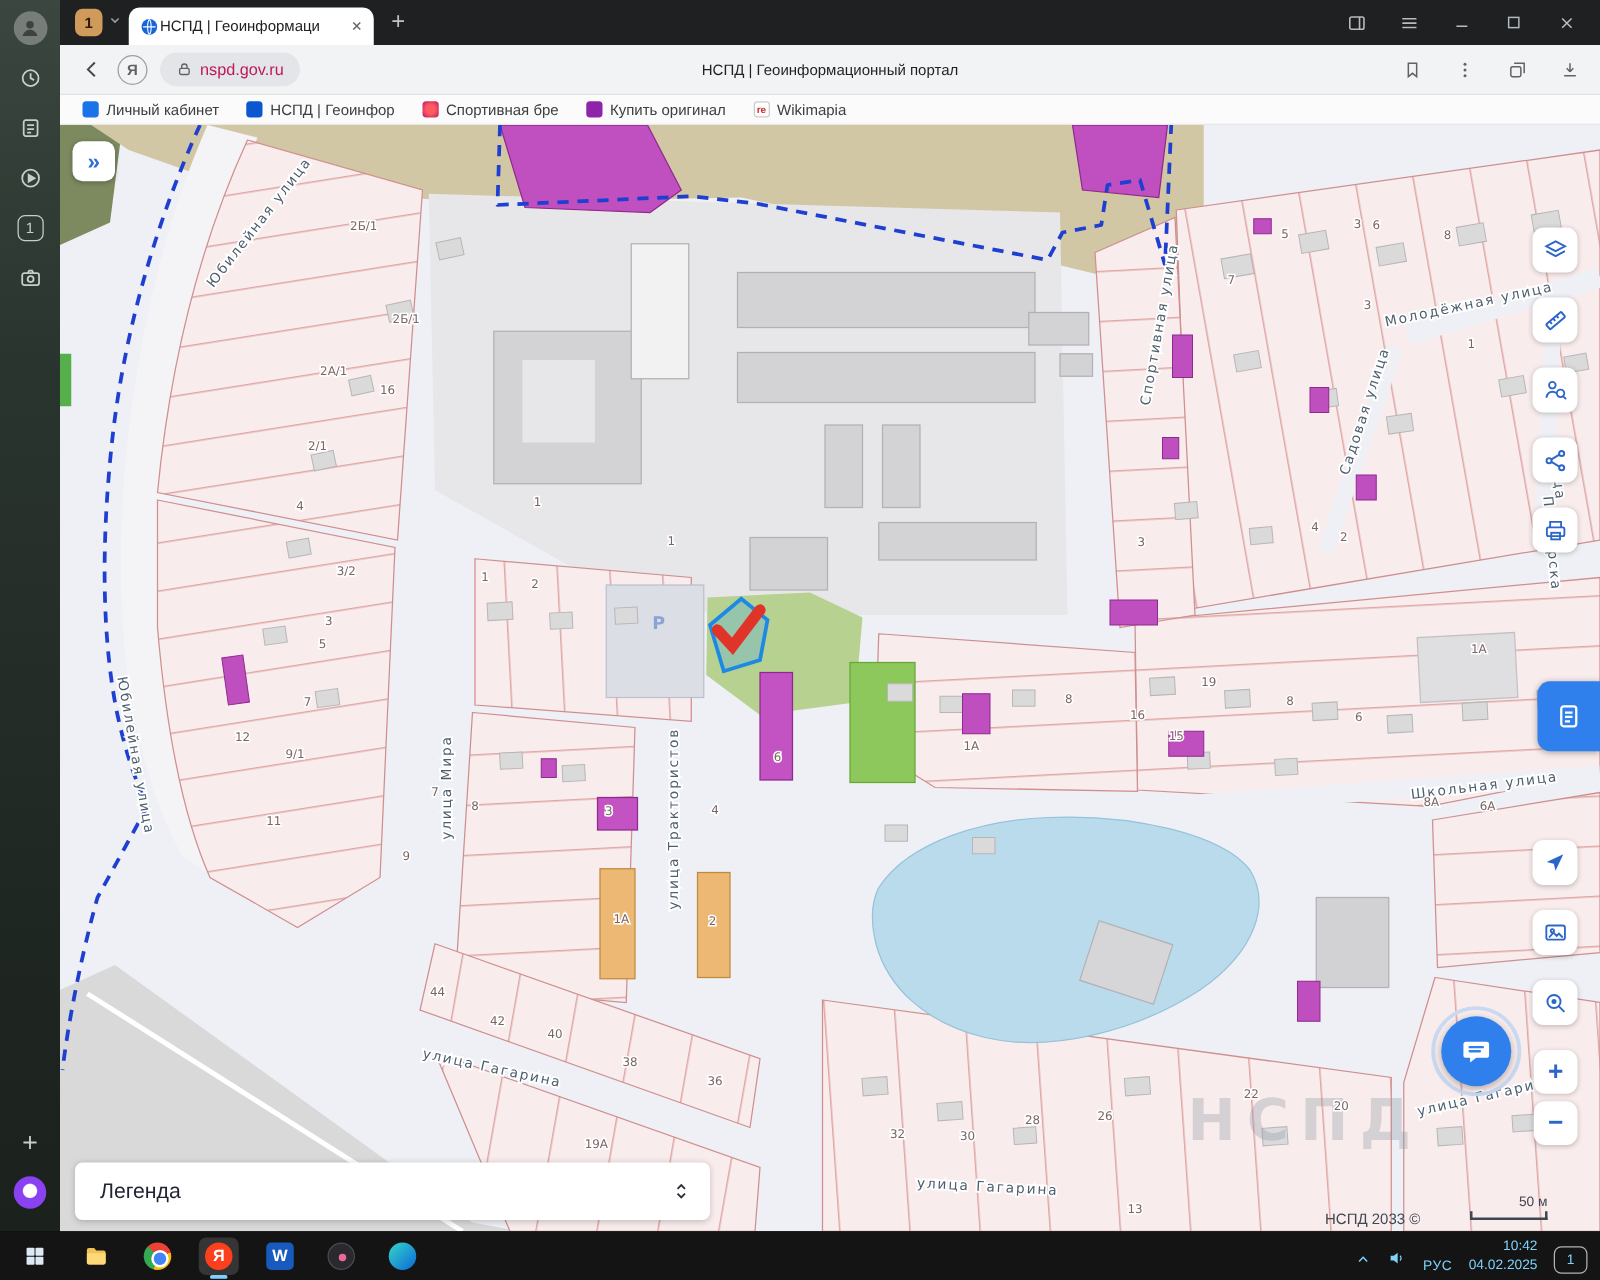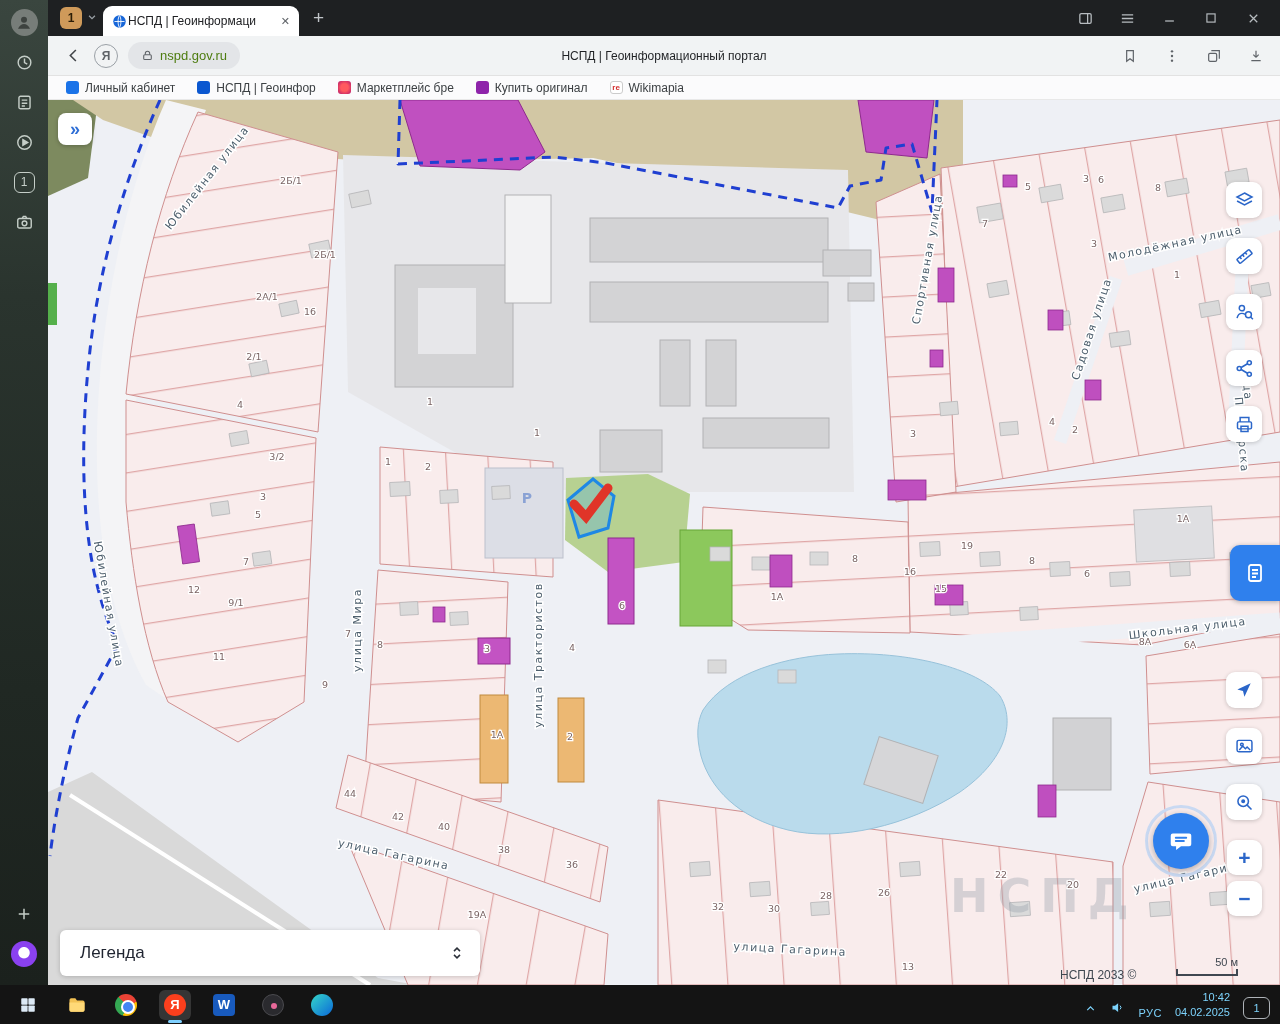--- a/index.html
+++ b/index.html
@@ -25,21 +25,21 @@
   .tab-close{color:#5f6368;font-size:11px;cursor:pointer}
   .newtab{color:#c0c4c8;font-size:19px;margin:0 0 7px 14px;cursor:pointer;background:none;border:none}
   .tb-right{margin-left:auto;display:flex;align-items:center;height:36px;padding-right:6px}
   .tb-ic{width:42px;height:36px;display:flex;align-items:center;justify-content:center;color:#b7bcc0;cursor:pointer}
 
   
   .toolbar{position:absolute;left:48px;top:36px;width:1232px;height:40px;background:#f1f3f4;border-bottom:1px solid #e2e2e2;display:flex;align-items:center;padding:0 10px;z-index:5}
   .back-btn{width:30px;height:30px;display:flex;align-items:center;justify-content:center;color:#44474b;background:none;border:none;cursor:pointer}
   .ya-btn{width:24px;height:24px;border-radius:50%;border:1.6px solid #9aa0a6;color:#5f6368;font-size:12px;font-weight:bold;display:flex;align-items:center;justify-content:center;margin-left:6px;cursor:pointer}
   .addr{margin-left:10px;height:27px;background:#e3e5e8;border-radius:14px;display:flex;align-items:center;gap:6px;padding:0 13px;cursor:text}
-  .addr-url{font-size:13px;color:#4d7c0f}
+  .addr-url{font-size:13px;color:#be185d}
   .page-title{position:absolute;left:50%;transform:translateX(-50%);font-size:12px;color:#1f2124;white-space:nowrap}
   .tb2-right{position:absolute;right:8px;display:flex;gap:10px}
   .tb2-ic{width:32px;height:32px;display:flex;align-items:center;justify-content:center;color:#5f6368;cursor:pointer;background:none;border:none}
 
   
   .bookmarks{position:absolute;left:48px;top:76px;width:1232px;height:24px;background:#fbfbfc;border-bottom:1px solid #e8e8e8;display:flex;align-items:center;gap:22px;padding-left:18px;z-index:5}
   .bm{display:flex;align-items:center;gap:6px;font-size:12px;color:#3c4043;cursor:pointer}
   .bm-fav{width:13px;height:13px;border-radius:3px;flex:none;display:flex;align-items:center;justify-content:center;font-size:8px;font-weight:bold}
 
   
@@ -54,21 +54,21 @@
   .login-bar{position:absolute;right:18px;top:18px;width:284px;height:38px;background:#fff;border-radius:6px;box-shadow:0 1px 4px rgba(0,0,0,.18);display:flex;align-items:center;justify-content:flex-end;gap:9px;padding:0 14px;cursor:pointer}
   .login-label{color:#2f66c5;font-size:15px}
   .tool-col{position:absolute;right:18px;top:82px;display:flex;flex-direction:column;gap:20px}
   .tool-col2{position:absolute;right:18px;top:572px;display:flex;flex-direction:column;gap:20px}
   .tool-btn{width:36px;height:36px;background:#fff;border:none;border-radius:9px;box-shadow:0 1px 4px rgba(0,0,0,.2);display:flex;align-items:center;justify-content:center;color:#2b66c9;cursor:pointer}
   .doc-tab{position:absolute;right:0;top:445px;width:50px;height:56px;background:#2f80ed;border:none;border-radius:10px 0 0 10px;display:flex;align-items:center;justify-content:center;box-shadow:0 1px 5px rgba(0,0,0,.3);cursor:pointer}
   .chat-ring{position:absolute;right:63px;top:705px;width:72px;height:72px;border-radius:50%;border:3px solid #c9d9f2}
   .chat-btn{position:absolute;right:71px;top:713px;width:56px;height:56px;border-radius:50%;background:#2f80ed;border:none;display:flex;align-items:center;justify-content:center;box-shadow:0 2px 7px rgba(0,0,0,.3);cursor:pointer}
   .zoom-col{position:absolute;right:18px;top:740px;display:flex;flex-direction:column;gap:6px}
   .zoom-btn{width:35px;height:35px;background:#fff;border:none;border-radius:9px;box-shadow:0 1px 4px rgba(0,0,0,.2);color:#2b66c9;font-size:21px;font-weight:bold;cursor:pointer;line-height:1}
-  .legend{position:absolute;left:12px;top:830px;width:420px;height:46px;background:#fff;border-radius:6px;box-shadow:0 1px 5px rgba(0,0,0,.2);display:flex;align-items:center;justify-content:space-between;padding:0 14px 0 20px;cursor:pointer}
+  .legend{position:absolute;left:12px;top:830px;width:508px;height:46px;background:#fff;border-radius:6px;box-shadow:0 1px 5px rgba(0,0,0,.2);display:flex;align-items:center;justify-content:space-between;padding:0 14px 0 20px;cursor:pointer}
   .legend-label{font-size:17px;color:#1f2430}
   .attribution{position:absolute;left:1012px;top:868px;font-size:12px;color:#3f4750}
   .scalebar{position:absolute;left:1128px;top:856px;width:62px;text-align:right}
   .scale-label{font-size:11px;color:#3f4750}
   .scale-line{height:7px;border-left:2px solid #3f4750;border-right:2px solid #3f4750;border-bottom:2px solid #3f4750;margin-top:1px}
 
   
   .taskbar{position:absolute;left:0;top:985px;width:1280px;height:39px;background:#141414;display:flex;align-items:center;z-index:7}
   .tk-left{display:flex;align-items:center;gap:17px;margin-left:12px}
   .task-ic{width:32px;height:30px;display:flex;align-items:center;justify-content:center;border-radius:6px;cursor:pointer;position:relative}
@@ -233,21 +233,21 @@
     <div class="bm">
       <span class="bm-fav" style="background:#1a73e8"></span>
       <span>Личный кабинет</span>
     </div>
     <div class="bm">
       <span class="bm-fav" style="background:#0b57d0"></span>
       <span>НСПД | Геоинфор</span>
     </div>
     <div class="bm">
       <span class="bm-fav" style="background:radial-gradient(circle,#ff5a5f 0 40%,#b3156b 100%)"></span>
-      <span>Маркетплейс бре</span>
+      <span>Спортивная бре</span>
     </div>
     <div class="bm">
       <span class="bm-fav" style="background:#8e24aa"></span>
       <span>Купить оригинал</span>
     </div>
     <div class="bm">
       <span class="bm-fav" style="background:#fff;border:1px solid #ccc;color:#d32f2f">re</span>
       <span>Wikimapia</span>
     </div>
   </div>

